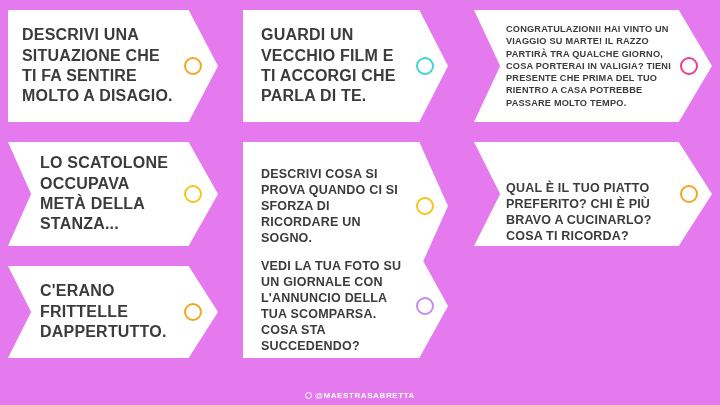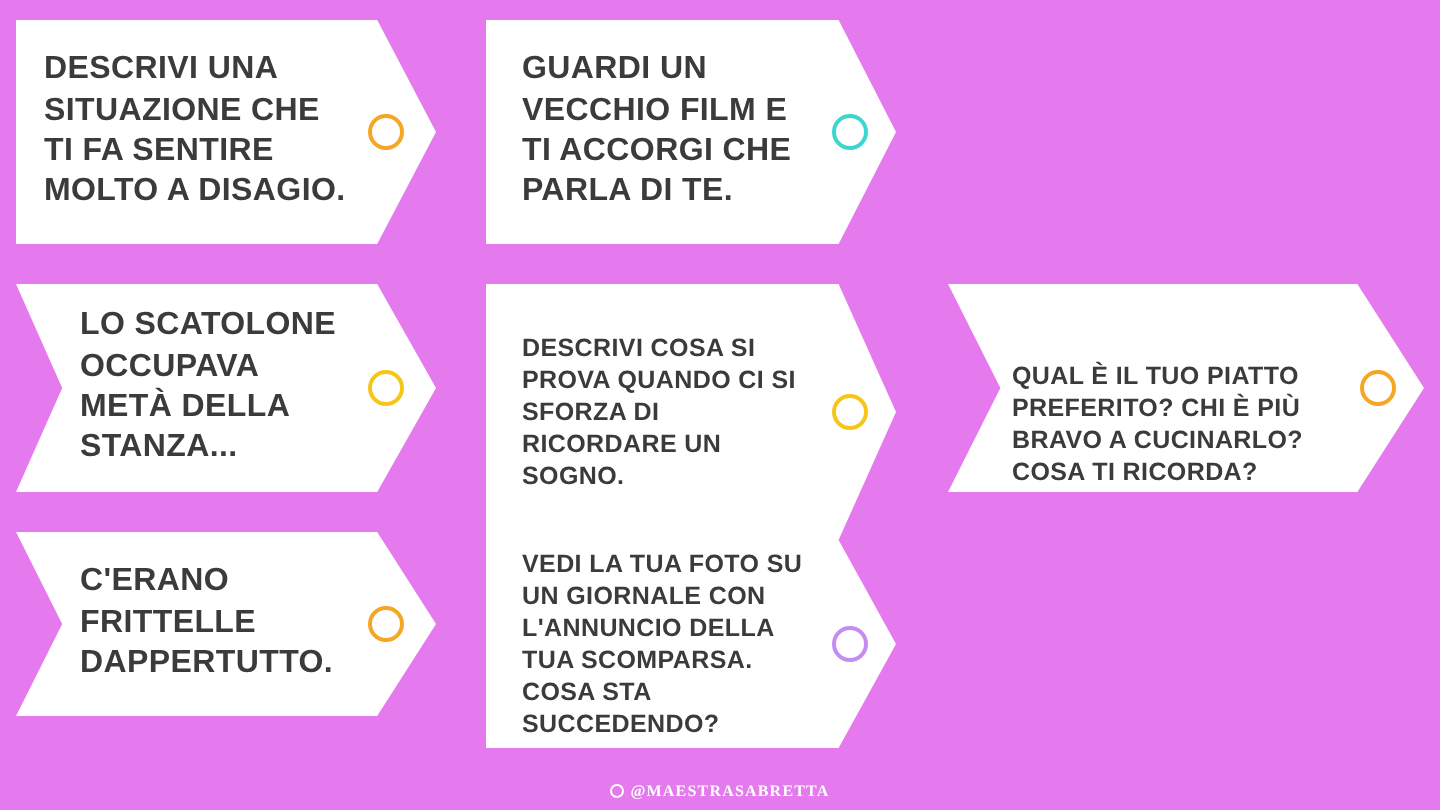--- a/index.html
+++ b/index.html
@@ -69,21 +69,21 @@
   }
   .watermark {
     position: absolute;
     left: 0;
     right: 0;
     bottom: 5px;
     text-align: center;
     color: #ffffff;
     font-size: 8px;
     letter-spacing: .6px;
-    font-family: Liberation Serif, serif;
+    font-family: Liberation Sans, sans-serif;
     font-weight: 700;
   }
   .wm-dot {
     display: inline-block;
     width: 7px;
     height: 7px;
     border: 1.3px solid #ffffff;
     border-radius: 50%;
     margin-right: 3px;
     position: relative;
@@ -103,20 +103,26 @@
     <span class="ring" style="right:16px; top:50%; margin-top:-9px; width:18px; height:18px; border-width:2.2px; border-color:#f5a623;"></span>
   </div>
 
   <div class="card shape-right" style="left:243px; top:10px; width:205px; height:112px;">
     <div class="card-inner" style="padding:10px 40px 10px 18px;">
       <span class="txt cond big">Guardi un vecchio film e ti accorgi che parla di te.</span>
     </div>
     <span class="ring" style="right:14px; top:50%; margin-top:-9px; width:18px; height:18px; border-width:2.2px; border-color:#3bd6cf;"></span>
   </div>
 
+  <div class="card shape-left" style="left:474px; top:10px; width:238px; height:112px;">
+    <div class="card-inner" style="padding:10px 40px 10px 32px;">
+      <span class="txt cond small">Congratulazioni! Hai vinto un viaggio su Marte! Il razzo partirà tra qualche giorno, cosa porterai in valigia? Tieni presente che prima del tuo rientro a casa potrebbe passare molto tempo.</span>
+    </div>
+    <span class="ring" style="right:14px; top:50%; margin-top:-9px; width:18px; height:18px; border-width:2.2px; border-color:#ee3d8f;"></span>
+  </div>
 
   <div class="card shape-left" style="left:8px; top:142px; width:210px; height:104px;">
     <div class="card-inner" style="padding:10px 40px 10px 32px;">
       <span class="txt cond big">Lo scatolone occupava metà della stanza...</span>
     </div>
     <span class="ring" style="right:16px; top:50%; margin-top:-9px; width:18px; height:18px; border-width:2.2px; border-color:#f5c518;"></span>
   </div>
 
   <div class="card shape-right" style="left:243px; top:142px; width:205px; height:128px;">
     <div class="card-inner" style="padding:10px 40px 10px 18px;">
@@ -132,21 +138,21 @@
     <span class="ring" style="right:14px; top:50%; margin-top:-9px; width:18px; height:18px; border-width:2.2px; border-color:#f5a623;"></span>
   </div>
 
   <div class="card shape-left" style="left:8px; top:266px; width:210px; height:92px;">
     <div class="card-inner" style="padding:10px 40px 10px 32px;">
       <span class="txt cond big">C'erano frittelle dappertutto.</span>
     </div>
     <span class="ring" style="right:16px; top:50%; margin-top:-9px; width:18px; height:18px; border-width:2.2px; border-color:#f5a623;"></span>
   </div>
 
-  <div class="card shape-right" style="left:243px; top:270px; width:205px; height:104px;text-decoration:underline;">
+  <div class="card shape-right" style="left:243px; top:254px; width:205px; height:104px;text-decoration:underline;">
     <div class="card-inner" style="padding:10px 40px 10px 18px;">
       <span class="txt cond mid">Vedi la tua foto su un giornale con l'annuncio della tua scomparsa. Cosa sta succedendo?</span>
     </div>
     <span class="ring" style="right:14px; top:50%; margin-top:-9px; width:18px; height:18px; border-width:2.2px; border-color:#c48bf0;"></span>
   </div>
 
 
   <div class="watermark">
     <span class="wm-dot"></span><span>@MAESTRASABRETTA</span>
   </div>

